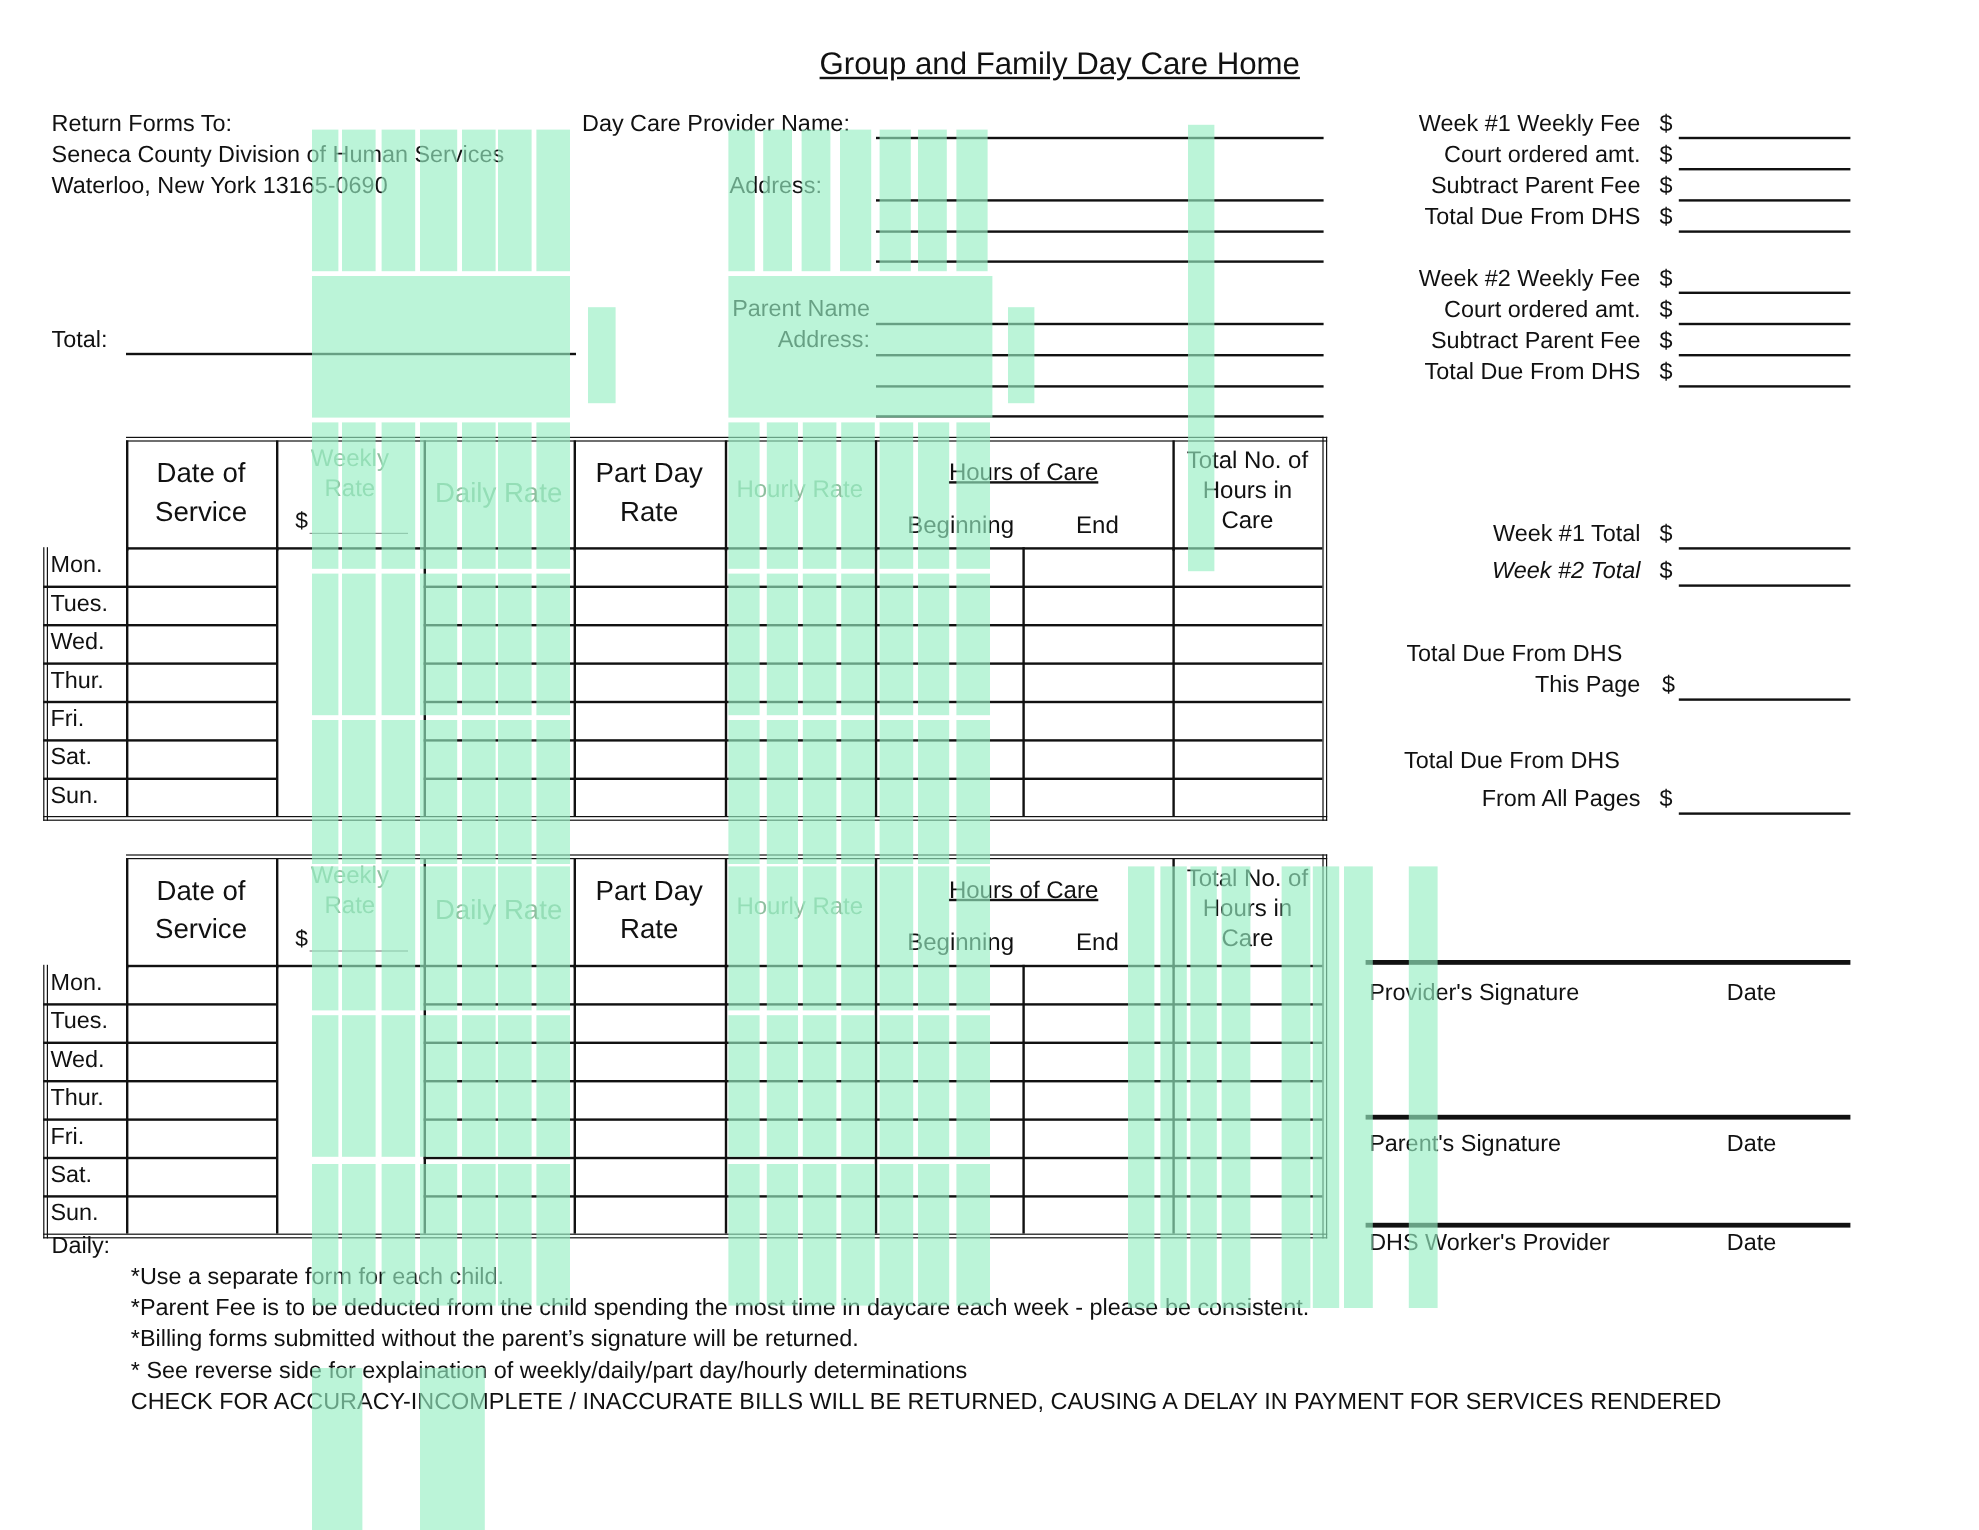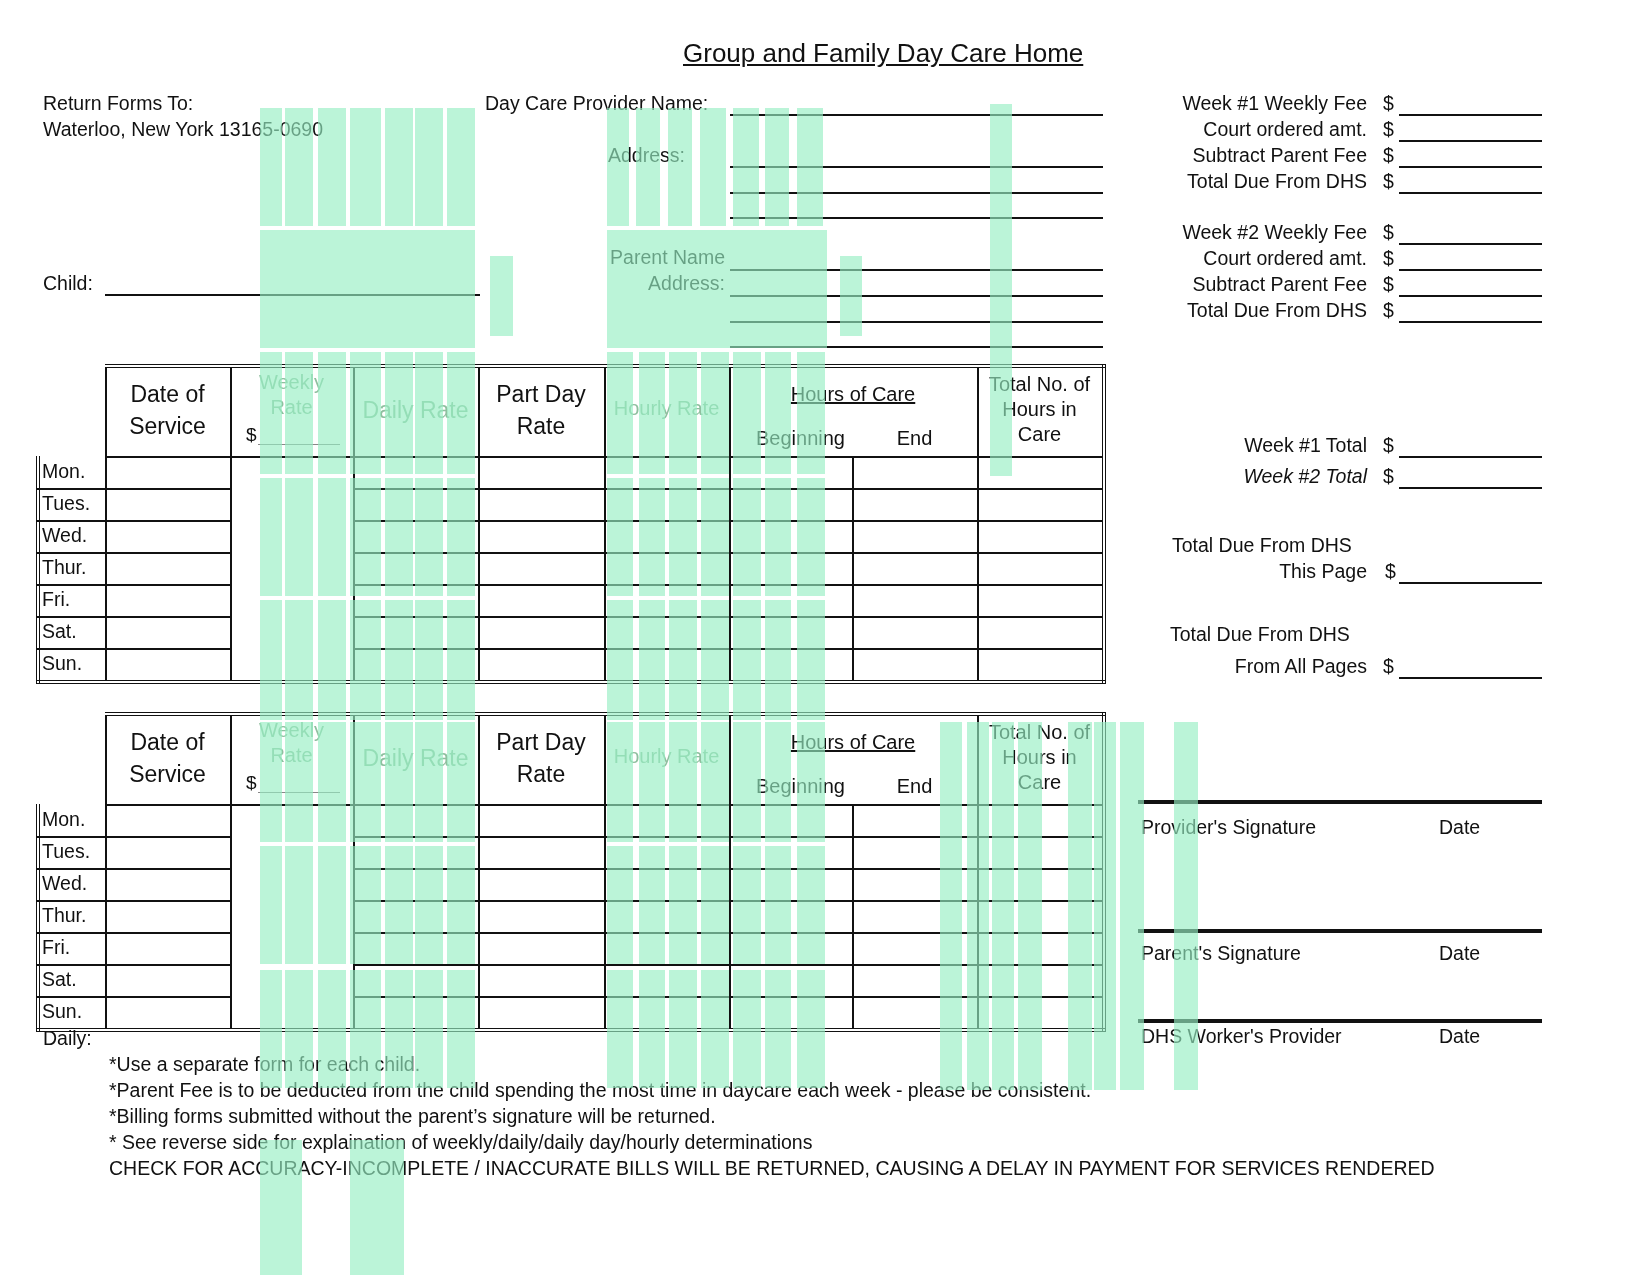--- a/index.html
+++ b/index.html
@@ -22,24 +22,25 @@
   .notes{position:absolute;left:43px;font-size:19.5px;line-height:26px;white-space:nowrap;}
   .overlay{position:absolute;background:rgba(150,238,195,0.65);pointer-events:none;}
 </style>
 </head>
 <body>
 
 <div class="abs title">Group and Family Day Care Home</div>
 
 <div class="abs addr">
   <div>Return Forms To:</div>
+  <div>Seneca County Division of Human Services</div>
   <div>Waterloo, New York  13165-0690</div>
 </div>
 
-<div class="abs lbl" style="left:43px;top:272px;">Child:</div>
+<div class="abs lbl" style="left:43px;top:272px;">Total:</div>
 <div class="uline" style="left:105px;top:294px;width:375px;"></div>
 
 <div class="abs lbl" style="left:485px;top:92px;">Day Care Provider Name:</div>
 <div class="uline" style="left:730px;top:114px;width:373px;"></div>
 <div class="abs lbl" style="left:608px;top:144px;">Address:</div>
 <div class="uline" style="left:730px;top:166px;width:373px;"></div>
 <div class="uline" style="left:730px;top:192px;width:373px;"></div>
 <div class="uline" style="left:730px;top:217px;width:373px;"></div>
 
 <div class="rlbl" style="left:560px;width:165px;top:246px;">Parent Name</div>
@@ -330,21 +331,21 @@
 <div class="abs lbl" style="left:1439px;top:942px;">Date</div>
 
 <div class="sig-line" style="left:1138px;top:1019px;width:404px;"></div>
 <div class="abs lbl" style="left:1141px;top:1025px;">DHS Worker's Provider</div>
 <div class="abs lbl" style="left:1439px;top:1025px;">Date</div>
 
 <div class="notes" style="top:1025px;">Daily:</div>
 <div class="notes" style="left:109px;top:1051px;">*Use a separate form for each child.</div>
 <div class="notes" style="left:109px;top:1077px;">*Parent Fee is to be deducted from the child spending the most time in daycare each week - please be consistent.</div>
 <div class="notes" style="left:109px;top:1103px;">*Billing forms submitted without the parent’s signature will be returned.</div>
-<div class="notes" style="left:109px;top:1129px;">* See reverse side for explaination of weekly/daily/daily day/hourly determinations</div>
+<div class="notes" style="left:109px;top:1129px;">* See reverse side for explaination of weekly/daily/part day/hourly determinations</div>
 <div class="notes" style="left:109px;top:1155px;">CHECK FOR ACCURACY-INCOMPLETE / INACCURATE BILLS WILL BE RETURNED, CAUSING A DELAY IN PAYMENT FOR SERVICES RENDERED</div>
 
 <div id="overlays">
     <div class="overlay" style="left:260px;top:108px;width:22px;height:118px"></div>
     <div class="overlay" style="left:285px;top:108px;width:28px;height:118px"></div>
     <div class="overlay" style="left:318px;top:108px;width:28px;height:118px"></div>
     <div class="overlay" style="left:350px;top:108px;width:31px;height:118px"></div>
     <div class="overlay" style="left:385px;top:108px;width:28px;height:118px"></div>
     <div class="overlay" style="left:415px;top:108px;width:28px;height:118px"></div>
     <div class="overlay" style="left:447px;top:108px;width:28px;height:118px"></div>

